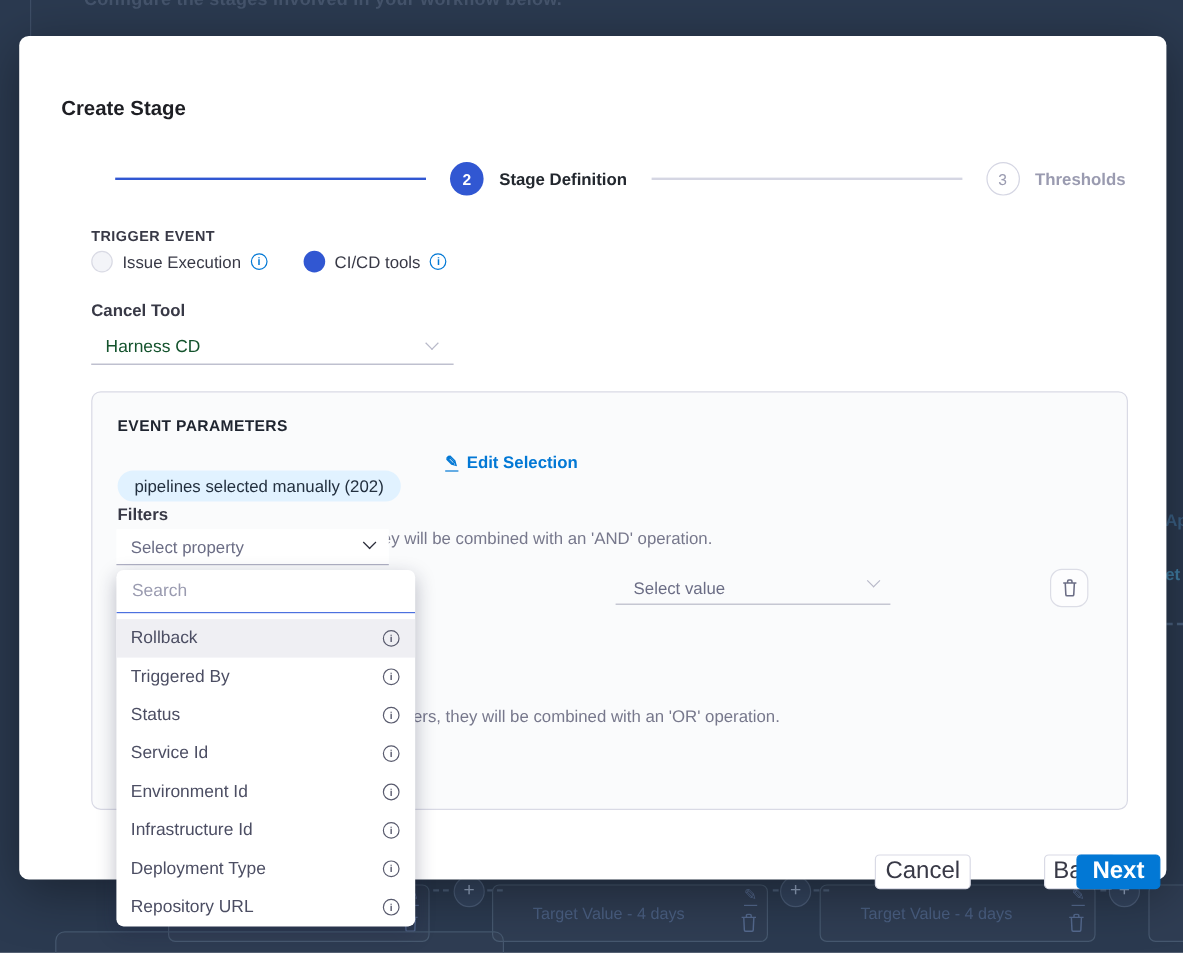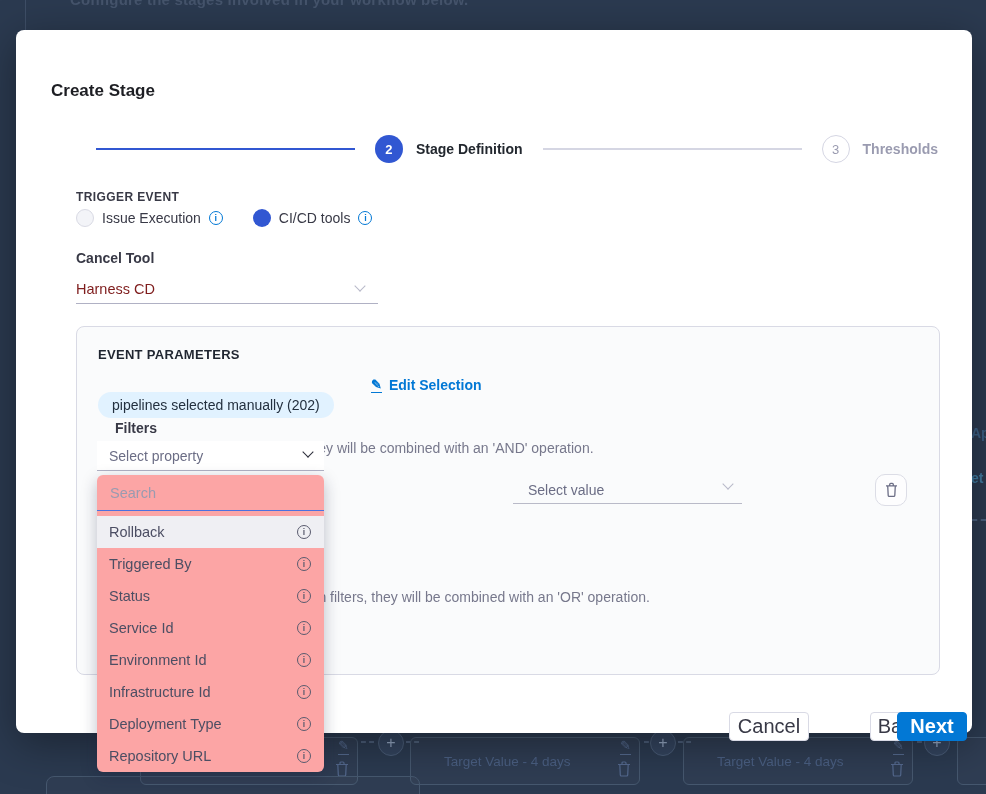--- a/index.html
+++ b/index.html
@@ -51,33 +51,33 @@
   .radio { width:18px; height:18px; border-radius:50%; flex:0 0 auto; }
   .radio.off { background:#f3f4f8; border:1px solid #d9dae4; }
   .radio.on  { background:#3157d2; }
   .radio-label { font-size:14px; color:#383946; white-space:nowrap; }
   .info-icon { width:14px; height:14px; border-radius:50%; border:1.3px solid #0278d5; color:#0278d5; font-size:9px; font-weight:700; display:inline-flex; align-items:center; justify-content:center; flex:0 0 auto; }
   .radio-gap { width:14px; }
 
   
   .tool-label { position:absolute; left:60px; top:220px; font-size:14px; font-weight:700; color:#383946; }
   .tool-select { position:absolute; left:60px; top:244px; width:302px; height:30px; border-bottom:1px solid #b0b1c4; display:flex; align-items:center; cursor:pointer; }
-  .tool-value { margin-left:0; font-size:14.5px; color:#7f1d1d; }
+  .tool-value { margin-left:12px; font-size:14.5px; color:#14532d; }
   .chev { width:8px; height:8px; border-right:1.6px solid #9a9bb0; border-bottom:1.6px solid #9a9bb0; transform:rotate(45deg); margin-top:-4px; }
   .chev.dark { border-color:#2b2d3a; }
   .chev.light { border-color:#b8b9c9; }
   .tool-select .chev { position:absolute; right:14px; top:12px; }
 
   
   .panel { position:absolute; left:60px; top:296px; width:864px; height:349px; background:#fafbfc; border:1px solid #d9dae5; border-radius:8px; }
   .panel-heading { position:absolute; left:21px; top:20px; font-size:13px; font-weight:700; letter-spacing:.3px; color:#1f2530; }
   .pill { position:absolute; left:21px; top:46px; height:26px; border-radius:13px; background:#e1f2ff; padding:0 14px; display:flex; align-items:center; font-size:14px; color:#23303f;margin-top:19px; }
   .edit-link { position:absolute; left:294px; top:50px; display:flex; align-items:center; gap:7px; color:#0278d5; font-size:14px; font-weight:600; cursor:pointer; }
   .pencil { font-size:13px; line-height:13px; border-bottom:1.5px solid #0278d5; padding-bottom:1px; }
-  .filters-heading { position:absolute; left:38px; top:93px; font-size:14px; font-weight:700; color:#383946; }
+  .filters-heading { position:absolute; left:21px; top:93px; font-size:14px; font-weight:700; color:#383946; }
   .filters-note { position:absolute; left:21px; top:113px; font-size:14px; color:#77788c; }
   .exec-heading { position:absolute; left:22px; top:229px; font-size:14px; font-weight:700; color:#383946; }
   .exec-note { position:absolute; left:22px; top:262px; font-size:14px; color:#77788c; white-space:nowrap; }
 
   
   .prop-trigger { position:absolute; left:97px; top:441px; width:227px; height:30px; background:#fff; border-bottom:1px solid #b0b1c4; display:flex; align-items:center; z-index:5; cursor:pointer; }
   .prop-trigger .txt { margin-left:12px; font-size:14px; color:#6b6d85; }
   .prop-trigger .chev { position:absolute; right:12px; top:11px; }
   .field { position:absolute; top:446px; height:28px; border-bottom:1px solid #b9bac8; display:flex; align-items:center; cursor:pointer; }
   .field .txt { margin-left:15px; font-size:14px; white-space:nowrap; }
@@ -89,21 +89,21 @@
   .trash-btn { position:absolute; left:859px; top:444px; width:32px; height:32px; border:1px solid #dcdde6; border-radius:10px; background:#fdfdfe; display:flex; align-items:center; justify-content:center; color:#6b6d85; cursor:pointer; z-index:3; }
 
   
   .btn { position:absolute; top:682px; height:29px; border-radius:4px; font-size:20px; display:flex; align-items:center; justify-content:center; cursor:pointer; }
   .btn-secondary { background:#fff; border:1px solid #d9dae5; color:#383946; }
   .btn-cancel { left:713px; width:80px; }
   .btn-back { left:806px; width:60px;margin-left:48px; }
   .btn-next { left:881px; width:70px; background:#0278d5; border:1px solid #0278d5; color:#fff; font-weight:600; }
 
   
-  .popover { position:absolute; left:97px; top:475px; width:227px; height:297px; background:#fca5a5; border-radius:6px; box-shadow:0 5px 16px rgba(25,30,60,.28); z-index:10; overflow:hidden; }
+  .popover { position:absolute; left:97px; top:475px; width:249px; height:297px; background:#ffffff; border-radius:6px; box-shadow:0 5px 16px rgba(25,30,60,.28); z-index:10; overflow:hidden; }
   .search-wrap { height:36px; border-bottom:1.6px solid #4c71df; display:flex; align-items:center; }
   .search-input { border:none; outline:none; width:100%; padding:0 13px; font-size:14.5px; color:#383946; font-family:"Liberation Sans", sans-serif; background:transparent; }
   .search-input::placeholder { color:#9a9bb0; }
   .dd-list { padding-top:5px; }
   .dd-item { height:32px; display:flex; align-items:center; justify-content:space-between; padding:0 13px 1px 12px; font-size:14.5px; color:#4c4e63; cursor:pointer; }
   .dd-item.hl { background:#efeff3; }
   .dd-info { width:14px; height:14px; border-radius:50%; border:1.2px solid #595b6e; color:#595b6e; font-size:8.5px; font-weight:700; display:flex; align-items:center; justify-content:center; }
   svg { display:block; }
 </style>
 </head>

